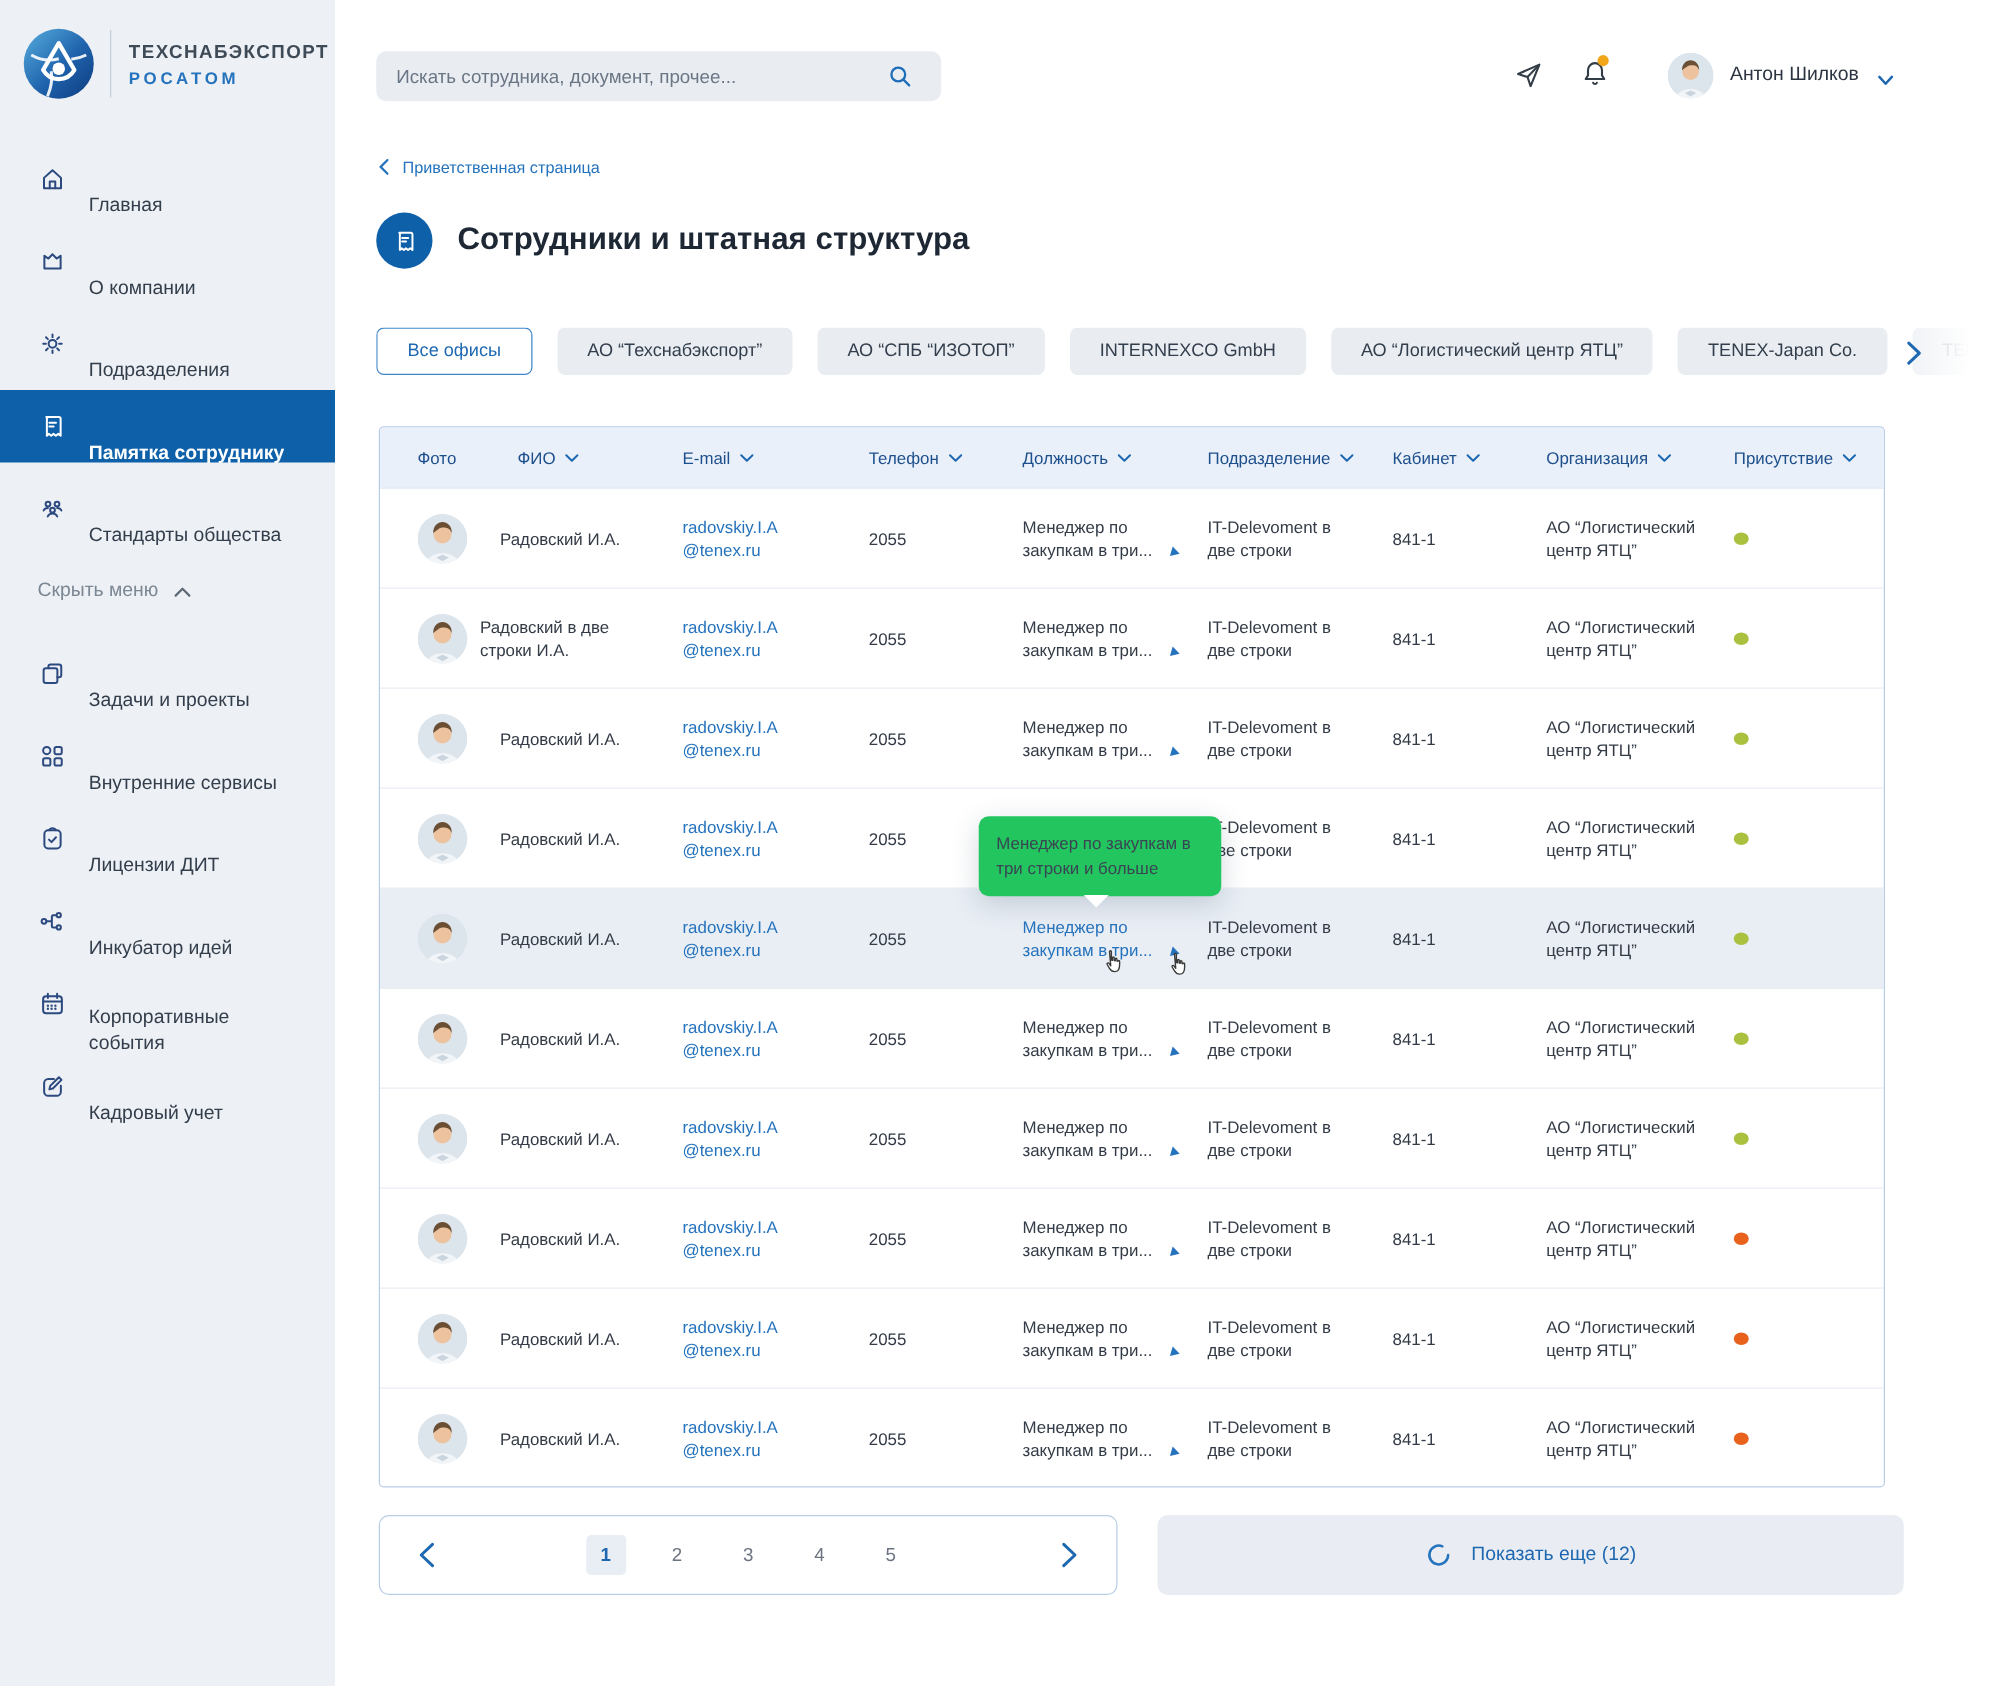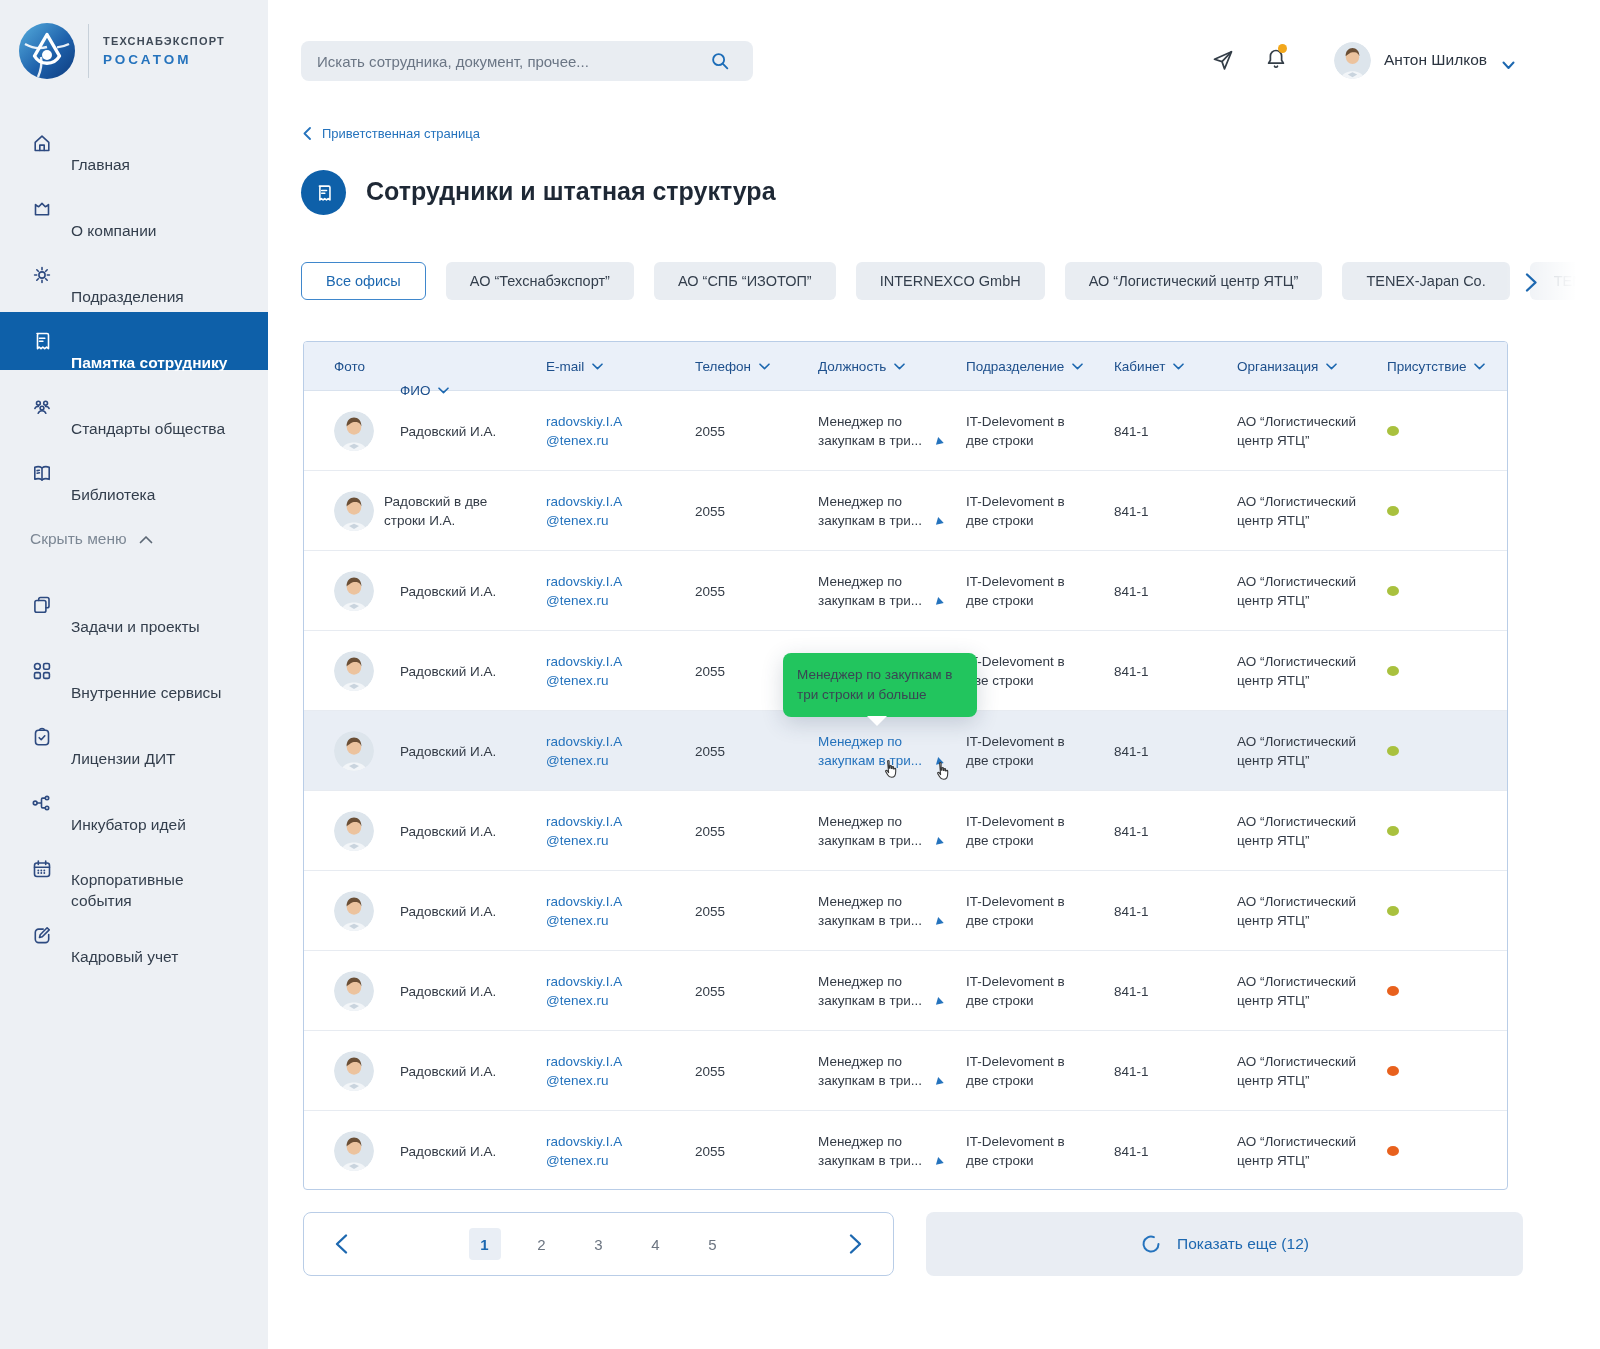--- a/index.html
+++ b/index.html
@@ -4,21 +4,21 @@
 <style>
   html,body{margin:0;padding:0;background:#fff;}
   body{font-family:"Liberation Sans","DejaVu Sans",sans-serif;color:#333b46;}
   .page{position:relative;width:1600px;height:1349px;background:#fff;overflow:hidden;}
 
   
   .sidebar{position:absolute;left:0;top:0;width:268px;height:1349px;background:#edf0f4;}
   .logo{position:absolute;left:18px;top:22px;display:flex;align-items:center;}
   .logo-mark{width:58px;height:58px;flex:0 0 58px;}
   .logo-sep{width:1px;height:54px;background:#c7d0d9;margin:0 14px 0 12px;}
-  .logo-company{font-size:11px;font-weight:bold;letter-spacing:1.2px;color:#3f4a57;}
+  .logo-company{font-size:15px;font-weight:bold;letter-spacing:1.2px;color:#3f4a57;}
   .logo-group{font-size:13.5px;font-weight:bold;letter-spacing:3px;color:#2573bd;margin-top:5px;}
   .menu{position:absolute;top:110px;left:0;width:268px;}
   .menu-item{height:66px;display:flex;align-items:center;padding-left:30px;gap:17px;
     font-size:15.5px;color:#333e4c;cursor:pointer;box-sizing:border-box;}
   .menu-item.active{background:#0e60a9;color:#fff;font-weight:bold;height:58px;margin:4px 0;}
   .mi-icon{width:24px;height:24px;flex:0 0 24px;color:#2d4a80;}
   .menu-item.active .mi-icon{color:#fff;}
   .menu-label{max-width:176px;line-height:1.35;margin-top:44px;}
   .hide-menu{height:66px;display:flex;align-items:center;padding-left:30px;gap:12px;
     font-size:15.5px;color:#7c8794;cursor:pointer;}
@@ -166,27 +166,20 @@
           </div>
           <div class="menu-item">
             <span class="mi-icon"><svg viewBox="0 0 24 24" fill="none" stroke="currentColor" stroke-width="1.6" stroke-linecap="round" stroke-linejoin="round">
                 <circle cx="8.4" cy="8.2" r="1.9"></circle>
                 <circle cx="15.6" cy="8.2" r="1.9"></circle>
                 <circle cx="12" cy="13.1" r="1.9"></circle>
                 <path d="M4.9 13.4c.5-1.3 1.7-2 3.4-2M19.1 13.4c-.5-1.3-1.7-2-3.4-2M8.2 18.2c.6-1.5 2-2.4 3.8-2.4s3.2.9 3.8 2.4"></path>
               </svg></span>
             <span class="menu-label">Стандарты общества</span>
           </div>
-          <div class="menu-item">
-            <span class="mi-icon"><svg viewBox="0 0 24 24" fill="none" stroke="currentColor" stroke-width="1.6" stroke-linecap="round" stroke-linejoin="round">
-                <path d="M12 6.8C9.8 5.4 7.4 5.3 4.8 6.3v12c2.6-1 5-.9 7.2.5 2.2-1.4 4.6-1.5 7.2-.5v-12c-2.6-1-5-.9-7.2.5z"></path>
-                <path d="M12 6.8v12.5M7.1 9.6l2.3-.4M7.1 12.2l2.3-.4"></path>
-              </svg></span>
-            <span class="menu-label">Библиотека</span>
-          </div>
         </div>
       <div class="hide-menu">
         <span>Скрыть меню</span>
         <span style="display:inline-flex;">
           <svg width="14" height="9" viewBox="0 0 14 9">
               <path d="M1.5 7.5 7 2l5.5 5.5" fill="none" stroke="#5d6875" stroke-width="1.7" stroke-linecap="round" stroke-linejoin="round"></path>
             </svg>
         </span>
       </div>
       <div id="nav-secondary">
@@ -318,21 +311,21 @@
     <svg width="15" height="21" viewBox="0 0 15 21">
         <path d="M3 2.5l8.5 8-8.5 8" fill="none" stroke="currentColor" stroke-width="2.4" stroke-linecap="round" stroke-linejoin="round"></path>
       </svg>
   </span>
 
   <div class="table">
     <div class="thead" id="thead">
         <div class="th" style="left: 30px;">
           <span>Фото</span>
         </div>
-        <div class="th" style="left: 96px; margin-top: 24px;">
+        <div class="th" style="left: 110px;">
           <span>ФИО</span>
           <span class="sort-ch">
             <svg width="11" height="7" viewBox="0 0 11 7">
               <path d="M1 1.2l4.5 4.4L10 1.2" fill="none" stroke="#1d68b0" stroke-width="1.6" stroke-linecap="round" stroke-linejoin="round"></path>
             </svg>
           </span>
         </div>
         <div class="th" style="left: 242px;">
           <span>E-mail</span>
           <span class="sort-ch">

